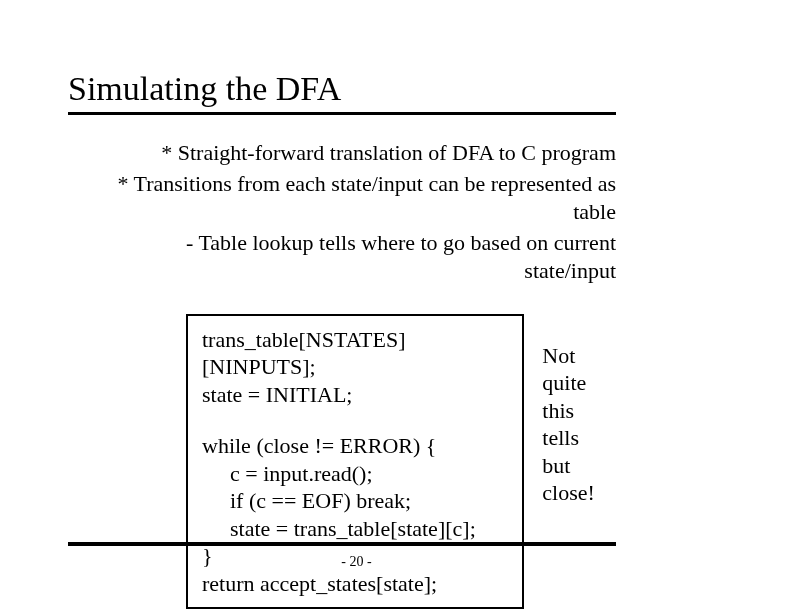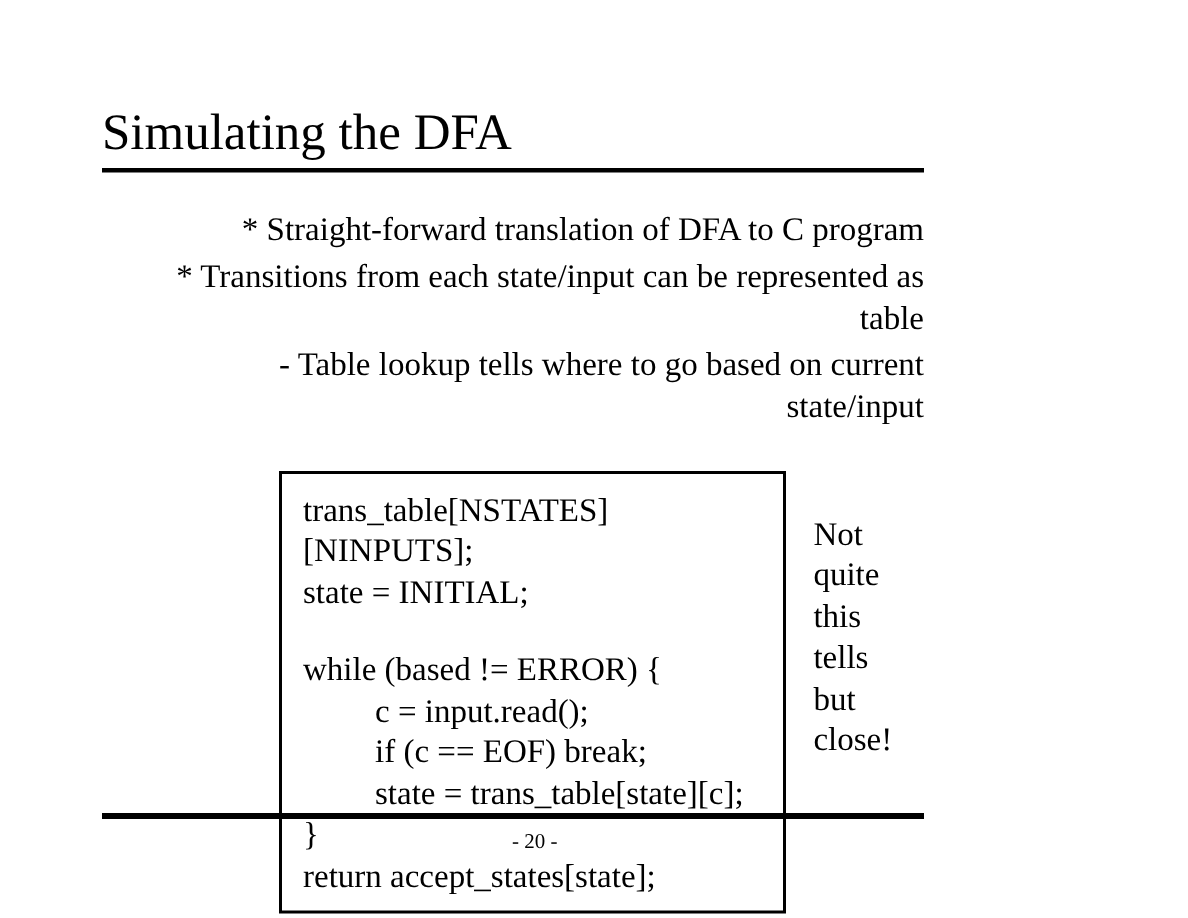--- a/index.html
+++ b/index.html
@@ -41,21 +41,21 @@
     margin-top: 28px;
     margin-left: 118px;
   }
   .code-box {
     border: 2px solid #000;
     padding: 10px 14px 10px 14px;
     font-size: 22px;
     line-height: 1.25;
     width: 390px;
   }
-  .code-box .indent1 { margin-left: 48px; }
+  .code-box .indent1 { margin-left: 28px; }
   .code-box .gap { height: 24px; }
   .note {
     font-size: 22px;
     line-height: 1.25;
     margin-left: 18px;
     margin-top: 28px;
   }
   .bottom-rule {
     position: absolute;
     left: 68px;
@@ -84,21 +84,21 @@
     <div class="line">* Straight-forward translation of DFA to C program</div>
     <div class="line">* Transitions from each state/input can be represented as table</div>
     <div class="line sub">- Table lookup tells where to go based on current state/input</div>
   </div>
 
   <div class="code-and-note">
     <div class="code-box">
       <div>trans_table[NSTATES][NINPUTS];</div>
       <div>state = INITIAL;</div>
       <div class="gap"></div>
-      <div>while (based != ERROR) {</div>
+      <div>while (close != ERROR) {</div>
       <div class="indent1">c = input.read();</div>
       <div class="indent1">if (c == EOF) break;</div>
       <div class="indent1">state = trans_table[state][c];</div>
       <div>}</div>
       <div>return accept_states[state];</div>
     </div>
     <div class="note">
       <div>Not quite</div>
       <div>this tells</div>
       <div>but close!</div>

